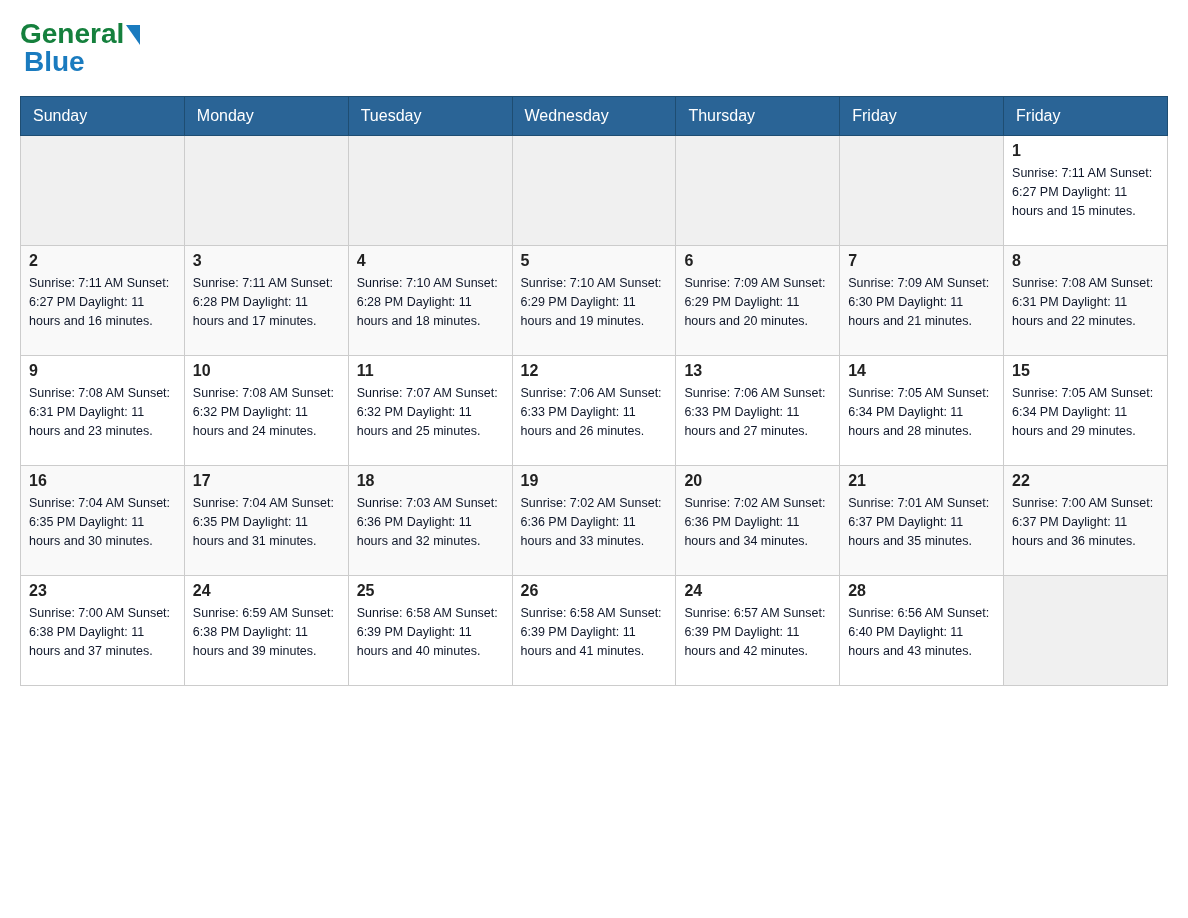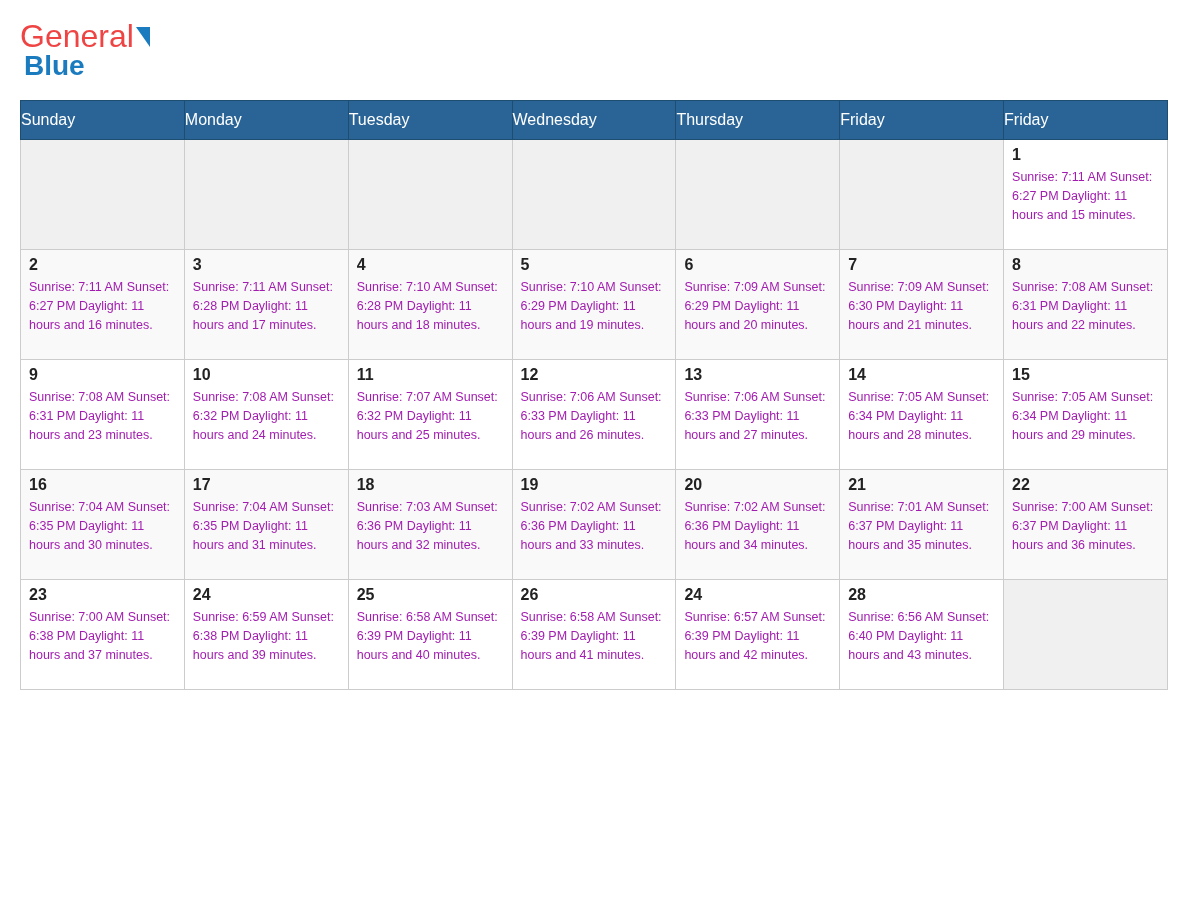--- a/index.html
+++ b/index.html
@@ -15,23 +15,23 @@
       justify-content: space-between;
       align-items: flex-start;
       margin-bottom: 20px;
     }
     .logo {
       display: flex;
       flex-direction: column;
       align-items: flex-start;
     }
     .logo-general {
-      font-size: 32px;
-      font-weight: normal;
-      color: #ef4444;
+      font-size: 28px;
+      font-weight: bold;
+      color: #15803d;
       line-height: 1;
     }
     .logo-blue {
       font-size: 28px;
       font-weight: bold;
       color: #1a7bbf;
       line-height: 1;
       margin-left: 4px;
     }
     .logo-row {
@@ -60,21 +60,21 @@
       color: #444;
       margin-top: 4px;
     }
     .calendar {
       width: 100%;
       border-collapse: collapse;
     }
     .calendar th {
       background-color: #2a6496;
       color: #fff;
-      padding: 10px 0;
+      padding: 10px 12px;
       text-align: left;
       font-size: 16px;
       font-weight: normal;
       border: 1px solid #1e4d72;
     }
     .calendar td {
       border: 1px solid #ccc;
       vertical-align: top;
       padding: 6px 8px;
       width: 14.28%;
@@ -85,21 +85,21 @@
       background: #f9f9f9;
     }
     .day-number {
       font-size: 16px;
       font-weight: bold;
       color: #222;
       margin-bottom: 4px;
     }
     .day-info {
       font-size: 12.5px;
-      color: #a21caf;
+      color: #0f172a;
       line-height: 1.5;
     }
     .empty-cell {
       background: #f0f0f0 !important;
     }
     .calendar tbody tr td {
       height: 110px;
     }
   </style>
 </head>

